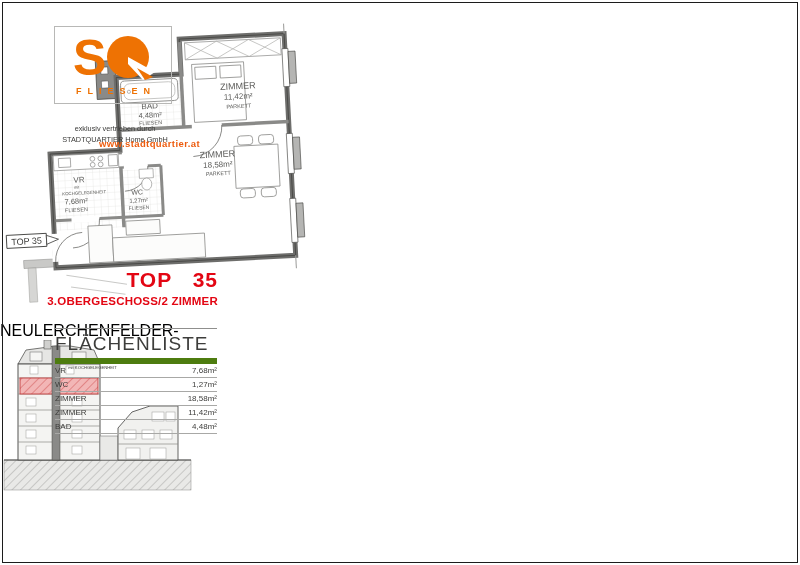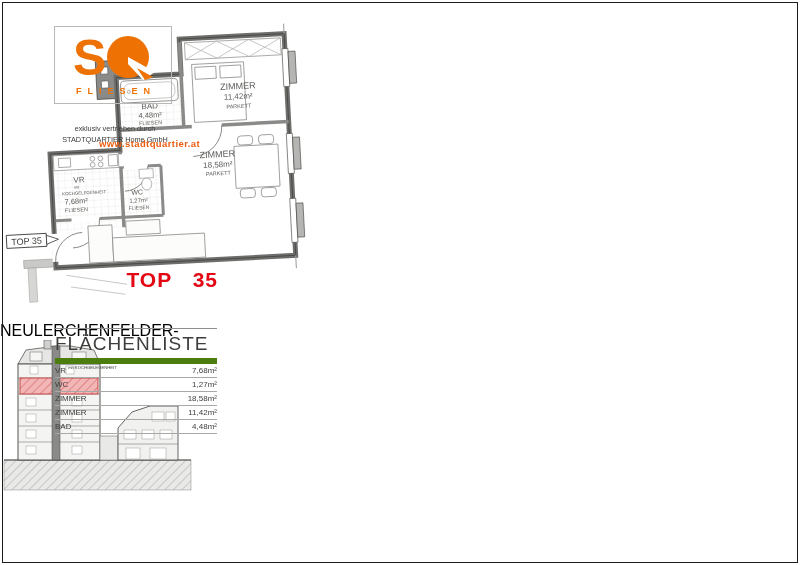--- a/index.html
+++ b/index.html
@@ -69,20 +69,21 @@
     <div class="logo-makler">FLIESEN</div>
   </div>
   <div class="dist-block">
     <div>exklusiv vertrieben durch</div>
     <div>STADTQUARTIER Home GmbH</div>
   </div>
   <div class="website">www.stadtquartier.at</div>
 
   <div class="unit-head">
     <div class="unit-title">TOP 35</div>
+    <div class="unit-sub">3.OBERGESCHOSS/2 ZIMMER</div>
   </div>
 
   <div class="arealist">
     <div class="toprule"></div>
     <div class="arealist-title">FLÄCHENLISTE</div>
     <div class="area-row">
       <span class="rn">
           <span>VR</span>
         <span class="row-note">mit KOCHGELEGENHEIT</span>
         </span>

